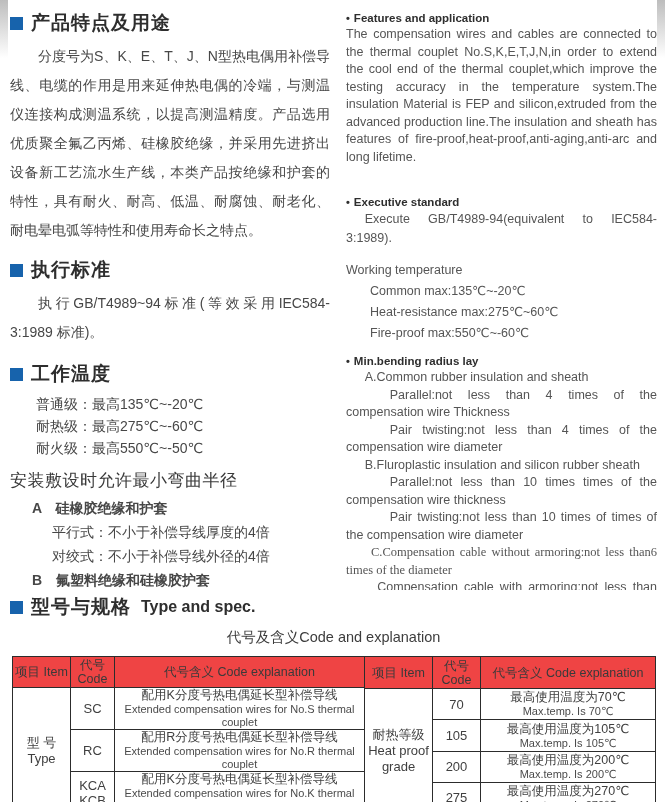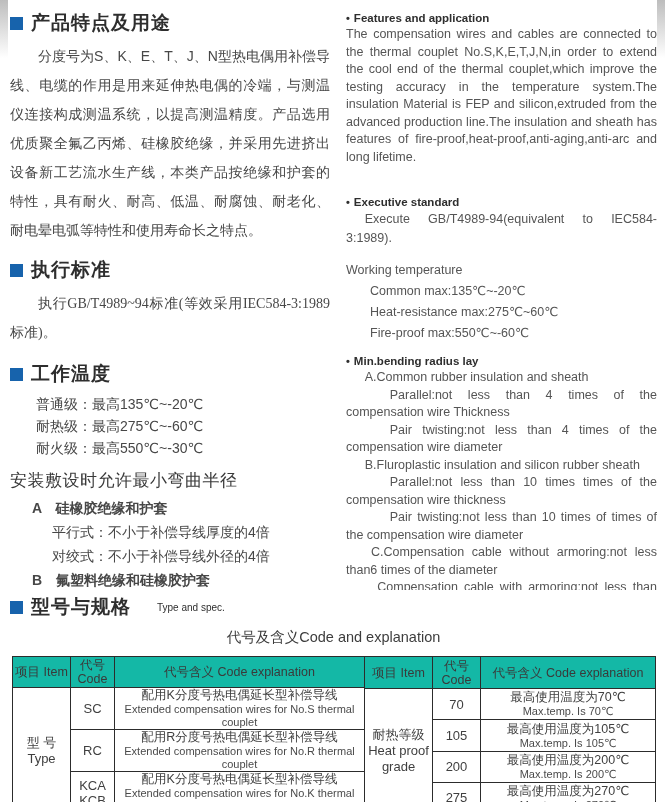--- a/index.html
+++ b/index.html
@@ -14,53 +14,53 @@
 
   .page{position:absolute;left:10px;top:6px;width:647px;}
   .cols{display:flex;gap:16px;height:584px;overflow:hidden;}
   .col-left{width:320px;flex:none;}
   .col-right{width:311px;flex:none;}
 
   
   .h-zh{display:flex;align-items:center;gap:8px;margin:4px 0 6px 0;}
   .h-zh .sq{width:13px;height:13px;background:#1763ac;flex:none;}
   .h-zh .t{font-size:19px;font-weight:bold;color:#2e2e2e;letter-spacing:1px;}
-  .h-zh .t-en{font-size:10px;font-weight:normal;color:#2e2e2e;margin-left:18px;}
+  .h-zh .t-en{font-size:16px;font-weight:bold;color:#2e2e2e;margin-left:2px;}
 
   .zh-para{font-size:14px;line-height:29px;text-align:justify;text-indent:2em;margin:2px 0 10px 0;color:#474747;}
   .zh-line{font-size:14px;line-height:22px;color:#474747;}
   .pl-26{padding-left:26px;}
   .sub-head{font-size:17px;color:#3a3a3a;margin:10px 0 4px 0;letter-spacing:0.5px;}
   .abc-line{font-size:14px;line-height:24px;color:#474747;}
   .abc-line.lv1{padding-left:22px;font-weight:bold;}
   .abc-line.lv2{padding-left:42px;}
 
   
   .h-en{font-size:11.5px;font-weight:bold;color:#2e2e2e;margin:6px 0 2px 0;}
   .h-en .dot{font-size:11px;margin-right:4px;}
   .en-para{font-size:12.5px;line-height:17.5px;text-align:justify;color:#555;margin:0 0 4px 0;}
   .en-line{font-size:12.5px;line-height:21px;color:#555;}
   .en-wrap{font-size:12.5px;line-height:17.5px;text-align:justify;color:#555;margin:0;}
   .ind-15{text-indent:1.5em;}
-  .ind-2{text-indent:2em;}
+  .ind-2{text-indent:2em;font-family:Liberation Serif, serif;}
   .ind-25{text-indent:2.5em;}
   .ind-35{text-indent:3.5em;}
   .gap-lg{height:20px;}
   .gap-md{height:12px;}
   .gap-sm{height:5px;}
 
   
   .bottom{margin-top:4px;}
   .tbl-caption{text-align:center;font-size:14.5px;color:#3d3d3d;margin:8px 0 9px 0;}
   .tbl-caption .cap-en{}
   .tables{display:flex;margin-left:2px;}
   table{border-collapse:collapse;table-layout:fixed;}
   table.tr-right{margin-left:-1px;}
   th,td{border:1px solid #2c2c2c;padding:0 2px;text-align:center;vertical-align:middle;overflow:hidden;}
-  th{background:#14b8a6;font-weight:normal;font-size:12.5px;color:#3a3a3a;height:30px;white-space:pre-line;line-height:14px;}
+  th{background:#ef4444;font-weight:normal;font-size:12.5px;color:#3a3a3a;height:30px;white-space:pre-line;line-height:14px;}
   td{color:#3f3f3f;}
   td.item-cell{font-size:13px;white-space:pre-line;line-height:16px;}
   td.code-cell{font-size:13px;white-space:pre-line;line-height:15px;}
   .exp-zh{display:block;font-size:12.5px;line-height:15px;}
   .exp-en{display:block;font-size:11px;line-height:13px;color:#4a4a4a;}
   tr.row-l{height:40px;}
   tr.row-r{height:30px;}
 </style>
 </head>
 <body>
@@ -75,29 +75,29 @@
       <div class="h-zh">
         <span class="sq"></span>
         <span class="t">产品特点及用途</span>
       </div>
       <p class="zh-para">分度号为S、K、E、T、J、N型热电偶用补偿导线、电缆的作用是用来延伸热电偶的冷端，与测温仪连接构成测温系统，以提高测温精度。产品选用优质聚全氟乙丙烯、硅橡胶绝缘，并采用先进挤出设备新工艺流水生产线，本类产品按绝缘和护套的特性，具有耐火、耐高、低温、耐腐蚀、耐老化、耐电晕电弧等特性和使用寿命长之特点。</p>
 
       <div class="h-zh" style="margin-top:12px;">
         <span class="sq"></span>
         <span class="t">执行标准</span>
       </div>
-      <p class="zh-para" style="margin-bottom:0;font-family:Liberation Serif, serif;">执行GB/T4989~94标准(等效采用IEC584-3:1989 标准)。</p>
+      <p class="zh-para" style="margin-bottom:0;">执行GB/T4989~94标准(等效采用IEC584-3:1989 标准)。</p>
 
       <div class="h-zh" style="margin-top:14px;">
         <span class="sq"></span>
         <span class="t">工作温度</span>
       </div>
       <div class="zh-line pl-26">普通级：最高135℃~-20℃</div>
       <div class="zh-line pl-26">耐热级：最高275℃~-60℃</div>
-      <div class="zh-line pl-26">耐火级：最高550℃~-30℃</div>
+      <div class="zh-line pl-26">耐火级：最高550℃~-50℃</div>
 
       <div class="sub-head">安装敷设时允许最小弯曲半径</div>
       <div class="abc-line lv1">A　硅橡胶绝缘和护套</div>
       <div class="abc-line lv2">平行式：不小于补偿导线厚度的4倍</div>
       <div class="abc-line lv2">对绞式：不小于补偿导线外径的4倍</div>
       <div class="abc-line lv1">B　氟塑料绝缘和硅橡胶护套</div>
       <div class="abc-line lv2">平行式：不小于补偿导线厚度的10倍</div>
       <div class="abc-line lv2">对绞式：不小于补偿导线外径的10倍</div>
       <div class="abc-line lv1">C　无铠装层的补偿电缆不小于电缆外径的6倍</div>
 

